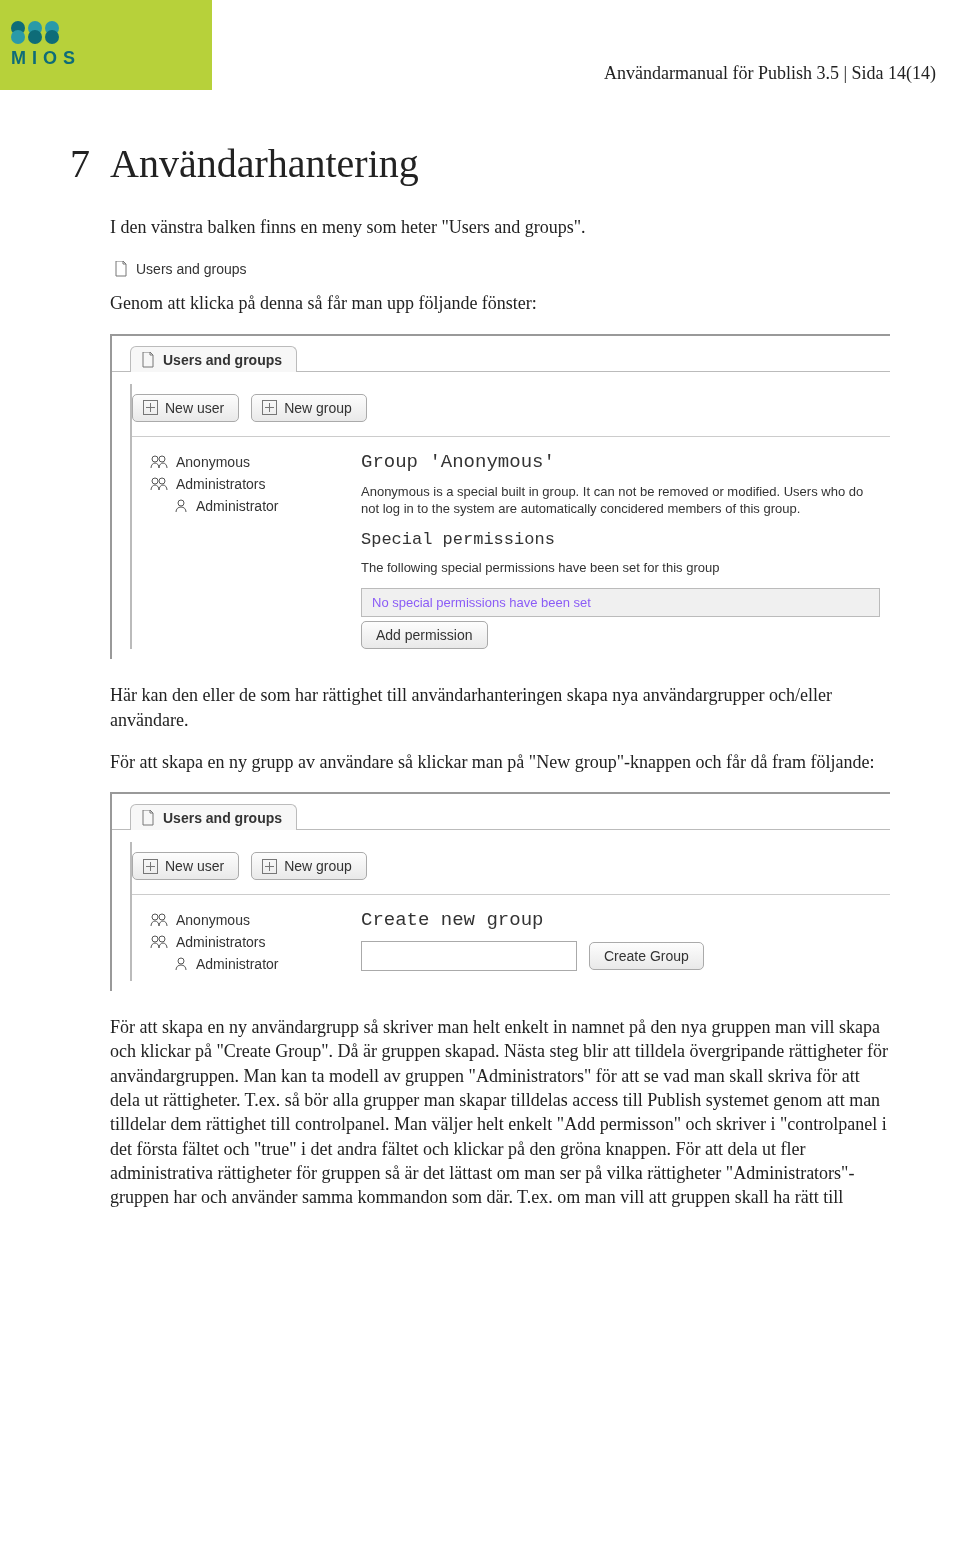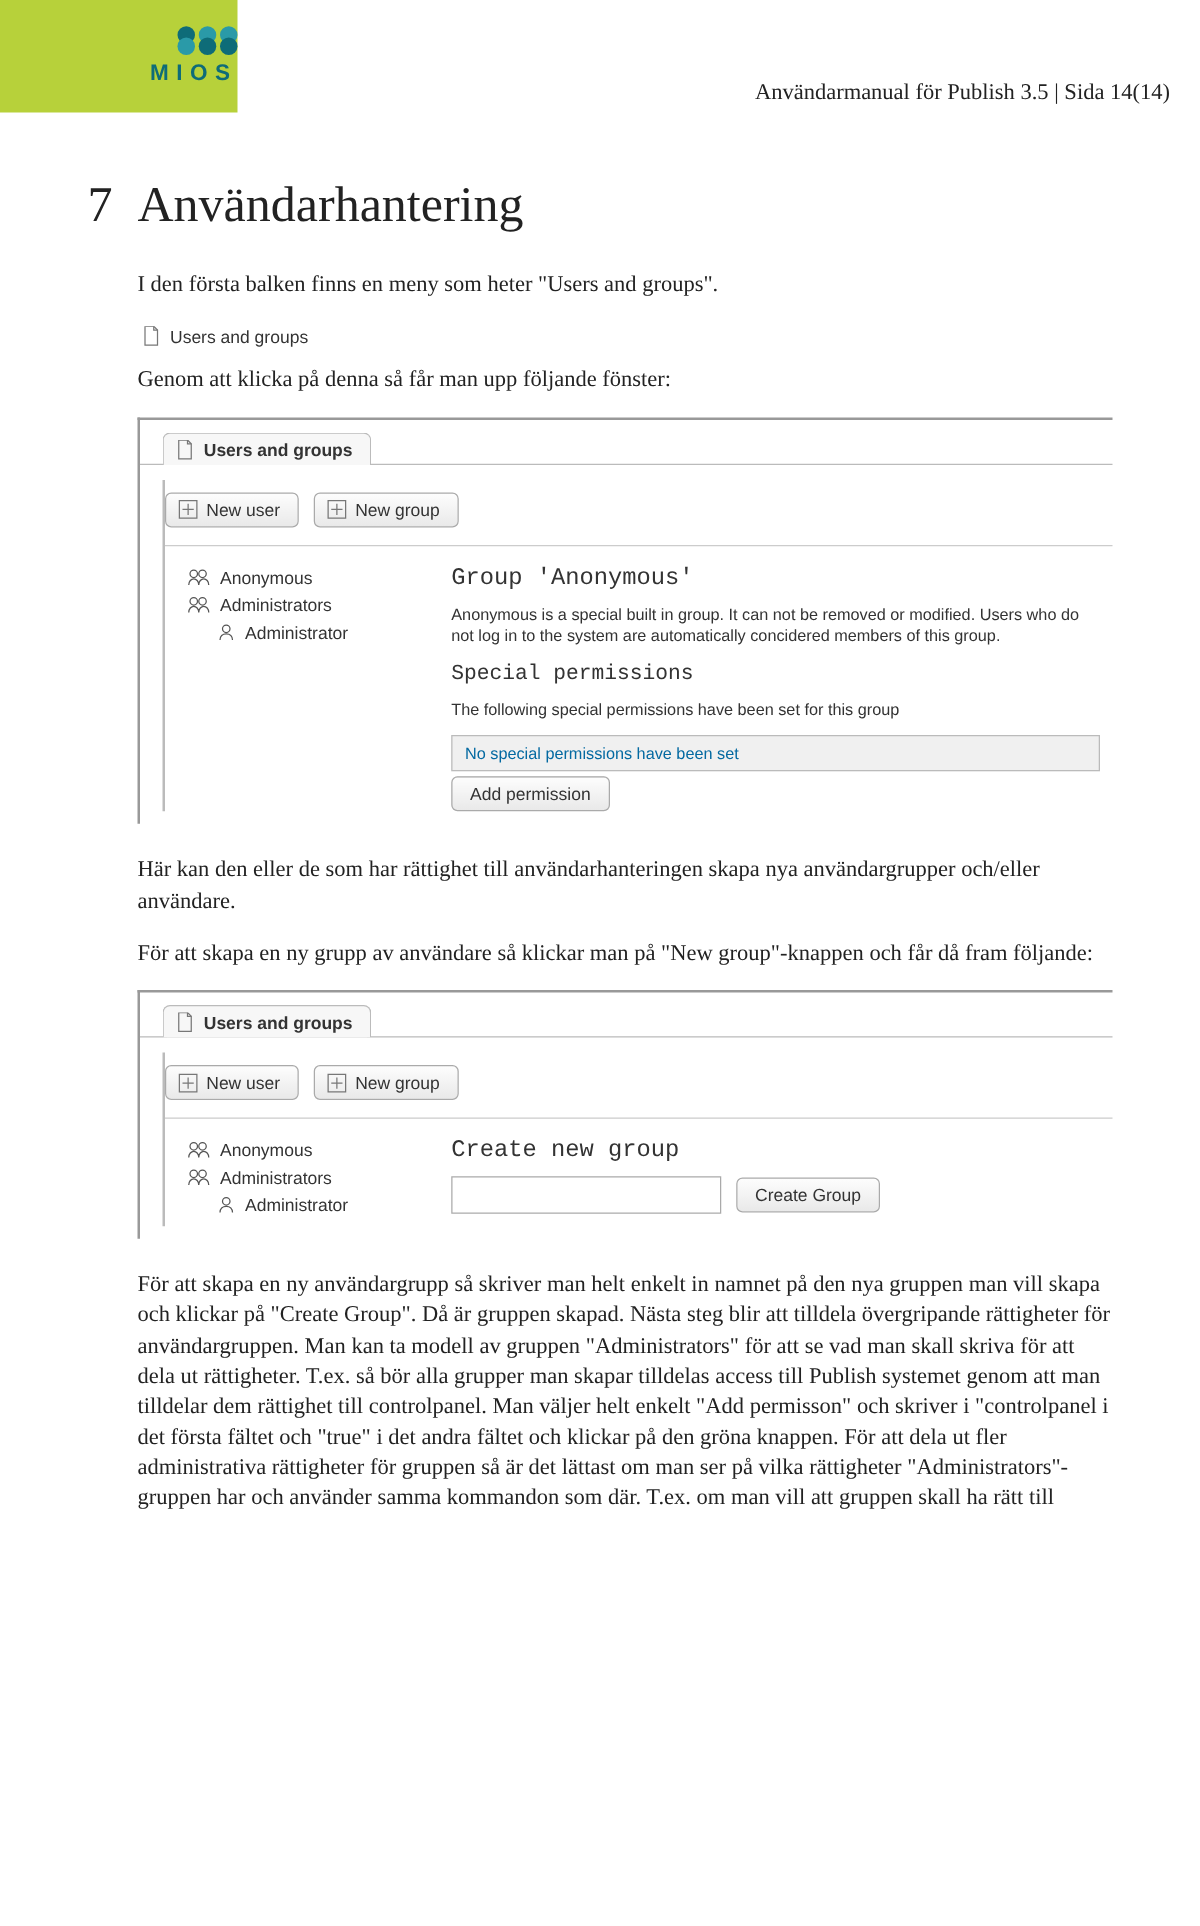--- a/index.html
+++ b/index.html
@@ -19,23 +19,23 @@
     align-items: flex-end;
     justify-content: space-between;
     padding: 0 20px 0 0;
   }
   .mios-box {
     width: 190px;
     height: 80px;
     background: #b7d13a;
     display: flex;
     flex-direction: column;
-    align-items: flex-end;
+    align-items: flex-start;
     justify-content: center;
-    padding: 5px 0;
+    padding: 5px 11px;
   }
   .mios-dots {
     display: flex;
     gap: 3px;
     margin-bottom: 2px;
   }
   .mios-dots-row2 {
     display: flex;
     gap: 3px;
     margin-top: -7px;
@@ -185,21 +185,21 @@
   }
   .pane-p {
     font-size: 13px;
     line-height: 1.35;
     margin: 0 0 12px 0;
   }
   .readonly {
     border: 1px solid #bbb;
     background: #f0f0f0;
     padding: 6px 10px;
-    color: #0369a1;
+    color: #8b5cf6;
     font-size: 13px;
     margin-bottom: 10px;
   }
   .input-row {
     display: flex;
     gap: 12px;
     align-items: center;
   }
   .txt {
     border: 1px solid #aaa;
@@ -239,21 +239,21 @@
     </div>
     <div class="doc-title">Användarmanual för Publish 3.5 | Sida 14(14)</div>
   </div>
 
   <div class="content">
     <div class="h1-row">
       <div class="h1-num">7</div>
       <div class="h1-text">Användarhantering</div>
     </div>
 
-    <p>I den första balken finns en meny som heter "Users and groups".</p>
+    <p>I den vänstra balken finns en meny som heter "Users and groups".</p>
 
     <div class="inset">
       <span class="ug-link">
         <span class="file-icon">
           <svg width="14" height="16">
               <path d="M2 0h7l3 3v12H2z" fill="none" stroke="#777"></path>
               <path d="M9 0v3h3" fill="none" stroke="#777"></path>
             </svg>
         </span>
         <span>Users and groups</span>

